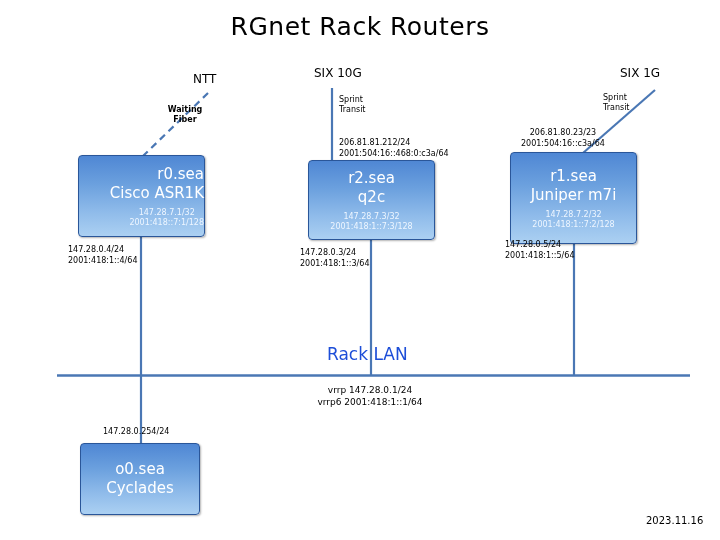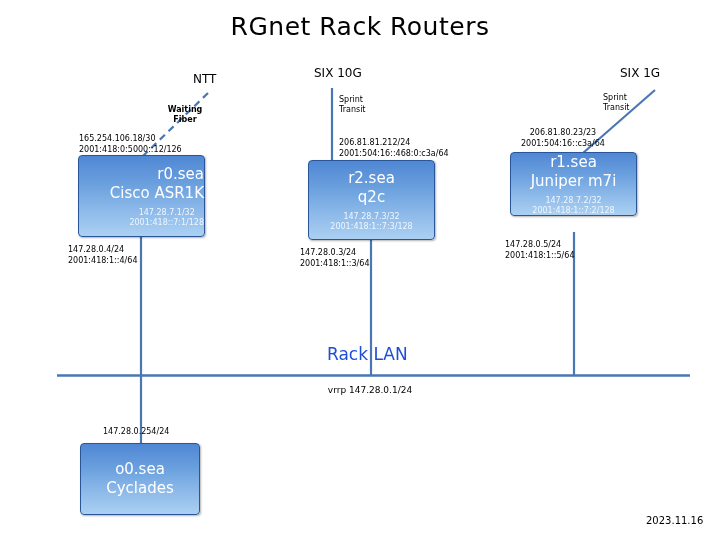--- a/index.html
+++ b/index.html
@@ -167,24 +167,20 @@
     <div>Sprint</div>
     <div>Transit</div>
   </div>
 
   <div class="peer-label" style="left:620px; top:66px;">SIX 1G</div>
   <div class="link-note" style="left:603px; top:93px;">
     <div>Sprint</div>
     <div>Transit</div>
   </div>
 
-  <div class="iface-addr" style="left:79px; top:134px;">
-    <div>165.254.106.18/30</div>
-    <div>2001:418:0:5000::12/126</div>
-  </div>
 
   <div class="node-box" style="left:78px; top:155px; width:127px; height:82px;align-items:flex-end;">
     <div class="node-name">r0.sea</div>
     <div class="node-model">Cisco ASR1K</div>
     <div class="node-addrs">
       <div>147.28.7.1/32</div>
       <div>2001:418::7:1/128</div>
     </div>
   </div>
 
@@ -210,38 +206,39 @@
   <div class="iface-addr" style="left:300px; top:248px;">
     <div>147.28.0.3/24</div>
     <div>2001:418:1::3/64</div>
   </div>
 
   <div class="iface-addr" style="left:521px; top:128px;text-align:center;">
     <div>206.81.80.23/23</div>
     <div>2001:504:16::c3a/64</div>
   </div>
 
-  <div class="node-box" style="left:510px; top:152px; width:127px; height:64px;">
+  <div class="node-box" style="left:510px; top:152px; width:127px; height:92px;">
     <div class="node-name">r1.sea</div>
     <div class="node-model">Juniper m7i</div>
     <div class="node-addrs">
       <div>147.28.7.2/32</div>
       <div>2001:418:1::7:2/128</div>
     </div>
   </div>
 
   <div class="iface-addr" style="left:505px; top:240px;">
     <div>147.28.0.5/24</div>
     <div>2001:418:1::5/64</div>
   </div>
 
   <div class="lan-label" style="left:327px; top:344px;">Rack LAN</div>
 
   <div class="lan-vrrp" style="left:250px; top:384px; width:240px;">
     <div>vrrp 147.28.0.1/24</div>
+    <div>vrrp6 2001:418:1::1/64</div>
   </div>
 
   <div class="iface-addr" style="left:103px; top:427px;">
     <div>147.28.0.254/24</div>
   </div>
 
   <div class="node-box" style="left:80px; top:443px; width:120px; height:72px;">
     <div class="node-name">o0.sea</div>
     <div class="node-model">Cyclades</div>
   </div>

